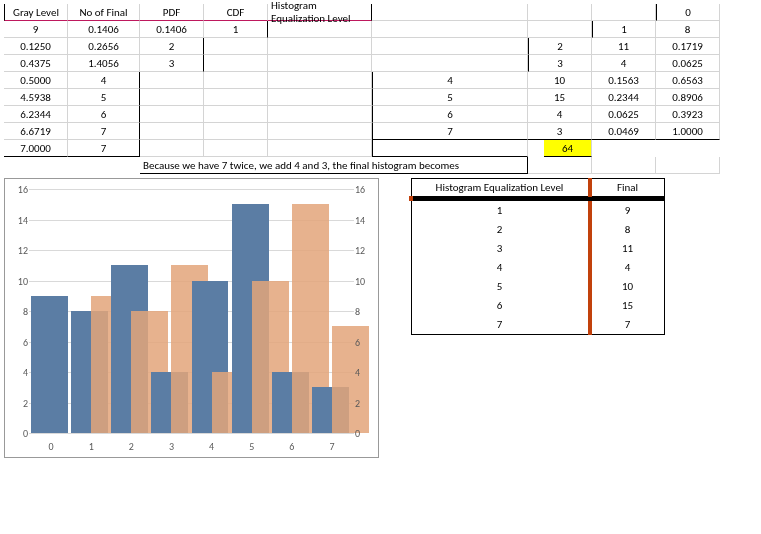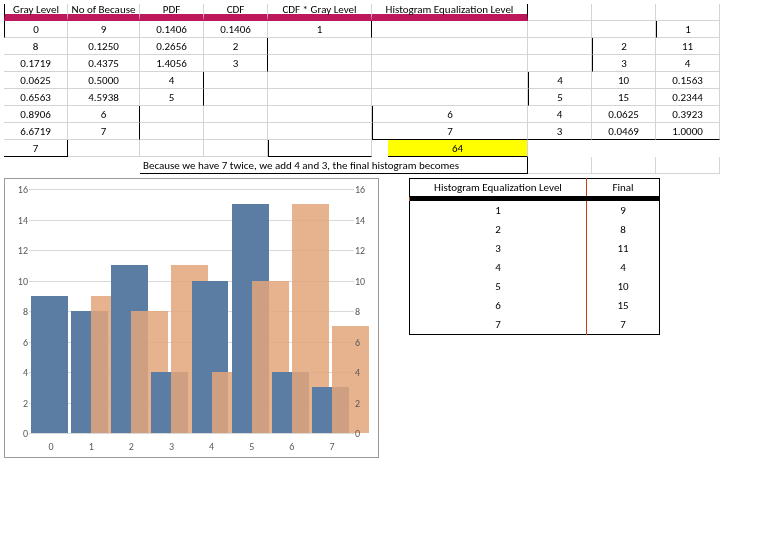--- a/index.html
+++ b/index.html
@@ -19,21 +19,21 @@
   .cell {
     border-right: 1px solid #d4d4d4;
     border-bottom: 1px solid #d4d4d4;
     display: flex;
     align-items: center;
     justify-content: center;
     box-sizing: border-box;
     padding: 0 3px;
     font-size: 11px;
   }
-  .hdr { font-weight: 500; border-bottom: 7px solid #be185d; }
+  .hdr { font-weight: 500; border-bottom: 1px solid #be185d; }
   .tbl-b { border-bottom: 1px solid #000; }
   .tbl-l { border-left: 1px solid #000; }
   .tbl-r { border-right: 1px solid #000; }
   .hl { background: #ffff00; margin-left: 16px; }
   .note {
     grid-column: 3 / 7;
     font-size: 11px;
     justify-content: flex-start;
     border-bottom: 1px solid #000;
     border-right: 1px solid #000;
@@ -76,32 +76,31 @@
     border-collapse: collapse;
   }
   .ftable td, .ftable th {
     text-align: center;
     width: 160px;
     height: 17px;
     font-size: 11px;
     font-weight: normal;
   }
   .ftable th { border-bottom: 1px solid #000; padding:0 8px;}
-  .ftable td:last-child, .ftable th:last-child { width: 56px; border-left: 1px solid #c2410c;}
+  .ftable td:last-child, .ftable th:last-child { width: 56px; border-left: 4px solid #c2410c;}
   .ftable .blackrow td { background: #000; height:4px; padding:0; line-height:0; }
 </style>
 </head>
 <body>
 
 <div class="grid" id="maingrid">
     <div class="cell hdr tbl-l">Gray Level</div>
-    <div class="cell hdr">No of Because</div>
+    <div class="cell hdr">No of Final</div>
     <div class="cell hdr">PDF</div>
     <div class="cell hdr">CDF</div>
-    <div class="cell hdr">CDF * Gray Level</div>
     <div class="cell hdr tbl-r">Histogram Equalization Level</div>
     <div class="cell"></div>
     <div class="cell"></div>
     <div class="cell"></div>
     <div class="cell tbl-l">0</div>
     <div class="cell">9</div>
     <div class="cell">0.1406</div>
     <div class="cell">0.1406</div>
     <div class="cell tbl-r">1</div>
     <div class="cell"></div>
@@ -138,37 +137,39 @@
     <div class="cell">0.6563</div>
     <div class="cell">4.5938</div>
     <div class="cell tbl-r">5</div>
     <div class="cell"></div>
     <div class="cell"></div>
     <div class="cell"></div>
     <div class="cell tbl-l">5</div>
     <div class="cell">15</div>
     <div class="cell">0.2344</div>
     <div class="cell">0.8906</div>
+    <div class="cell">6.2344</div>
     <div class="cell tbl-r">6</div>
     <div class="cell"></div>
     <div class="cell"></div>
     <div class="cell"></div>
     <div class="cell tbl-l">6</div>
     <div class="cell">4</div>
     <div class="cell">0.0625</div>
     <div class="cell">0.3923</div>
     <div class="cell">6.6719</div>
     <div class="cell tbl-r">7</div>
     <div class="cell"></div>
     <div class="cell"></div>
     <div class="cell"></div>
     <div class="cell tbl-l tbl-b">7</div>
     <div class="cell tbl-b">3</div>
     <div class="cell tbl-b">0.0469</div>
     <div class="cell tbl-b">1.0000</div>
+    <div class="cell tbl-b">7.0000</div>
     <div class="cell tbl-r tbl-b">7</div>
     <div class="cell"></div>
     <div class="cell"></div>
     <div class="cell"></div>
     <div class="cell tbl-l tbl-b"></div>
     <div class="cell hl tbl-b">64</div>
     <div class="cell note">Because we have 7 twice, we add 4 and 3, the final histogram becomes</div>
     <div class="cell"></div>
     <div class="cell"></div>
     <div class="cell"></div>

